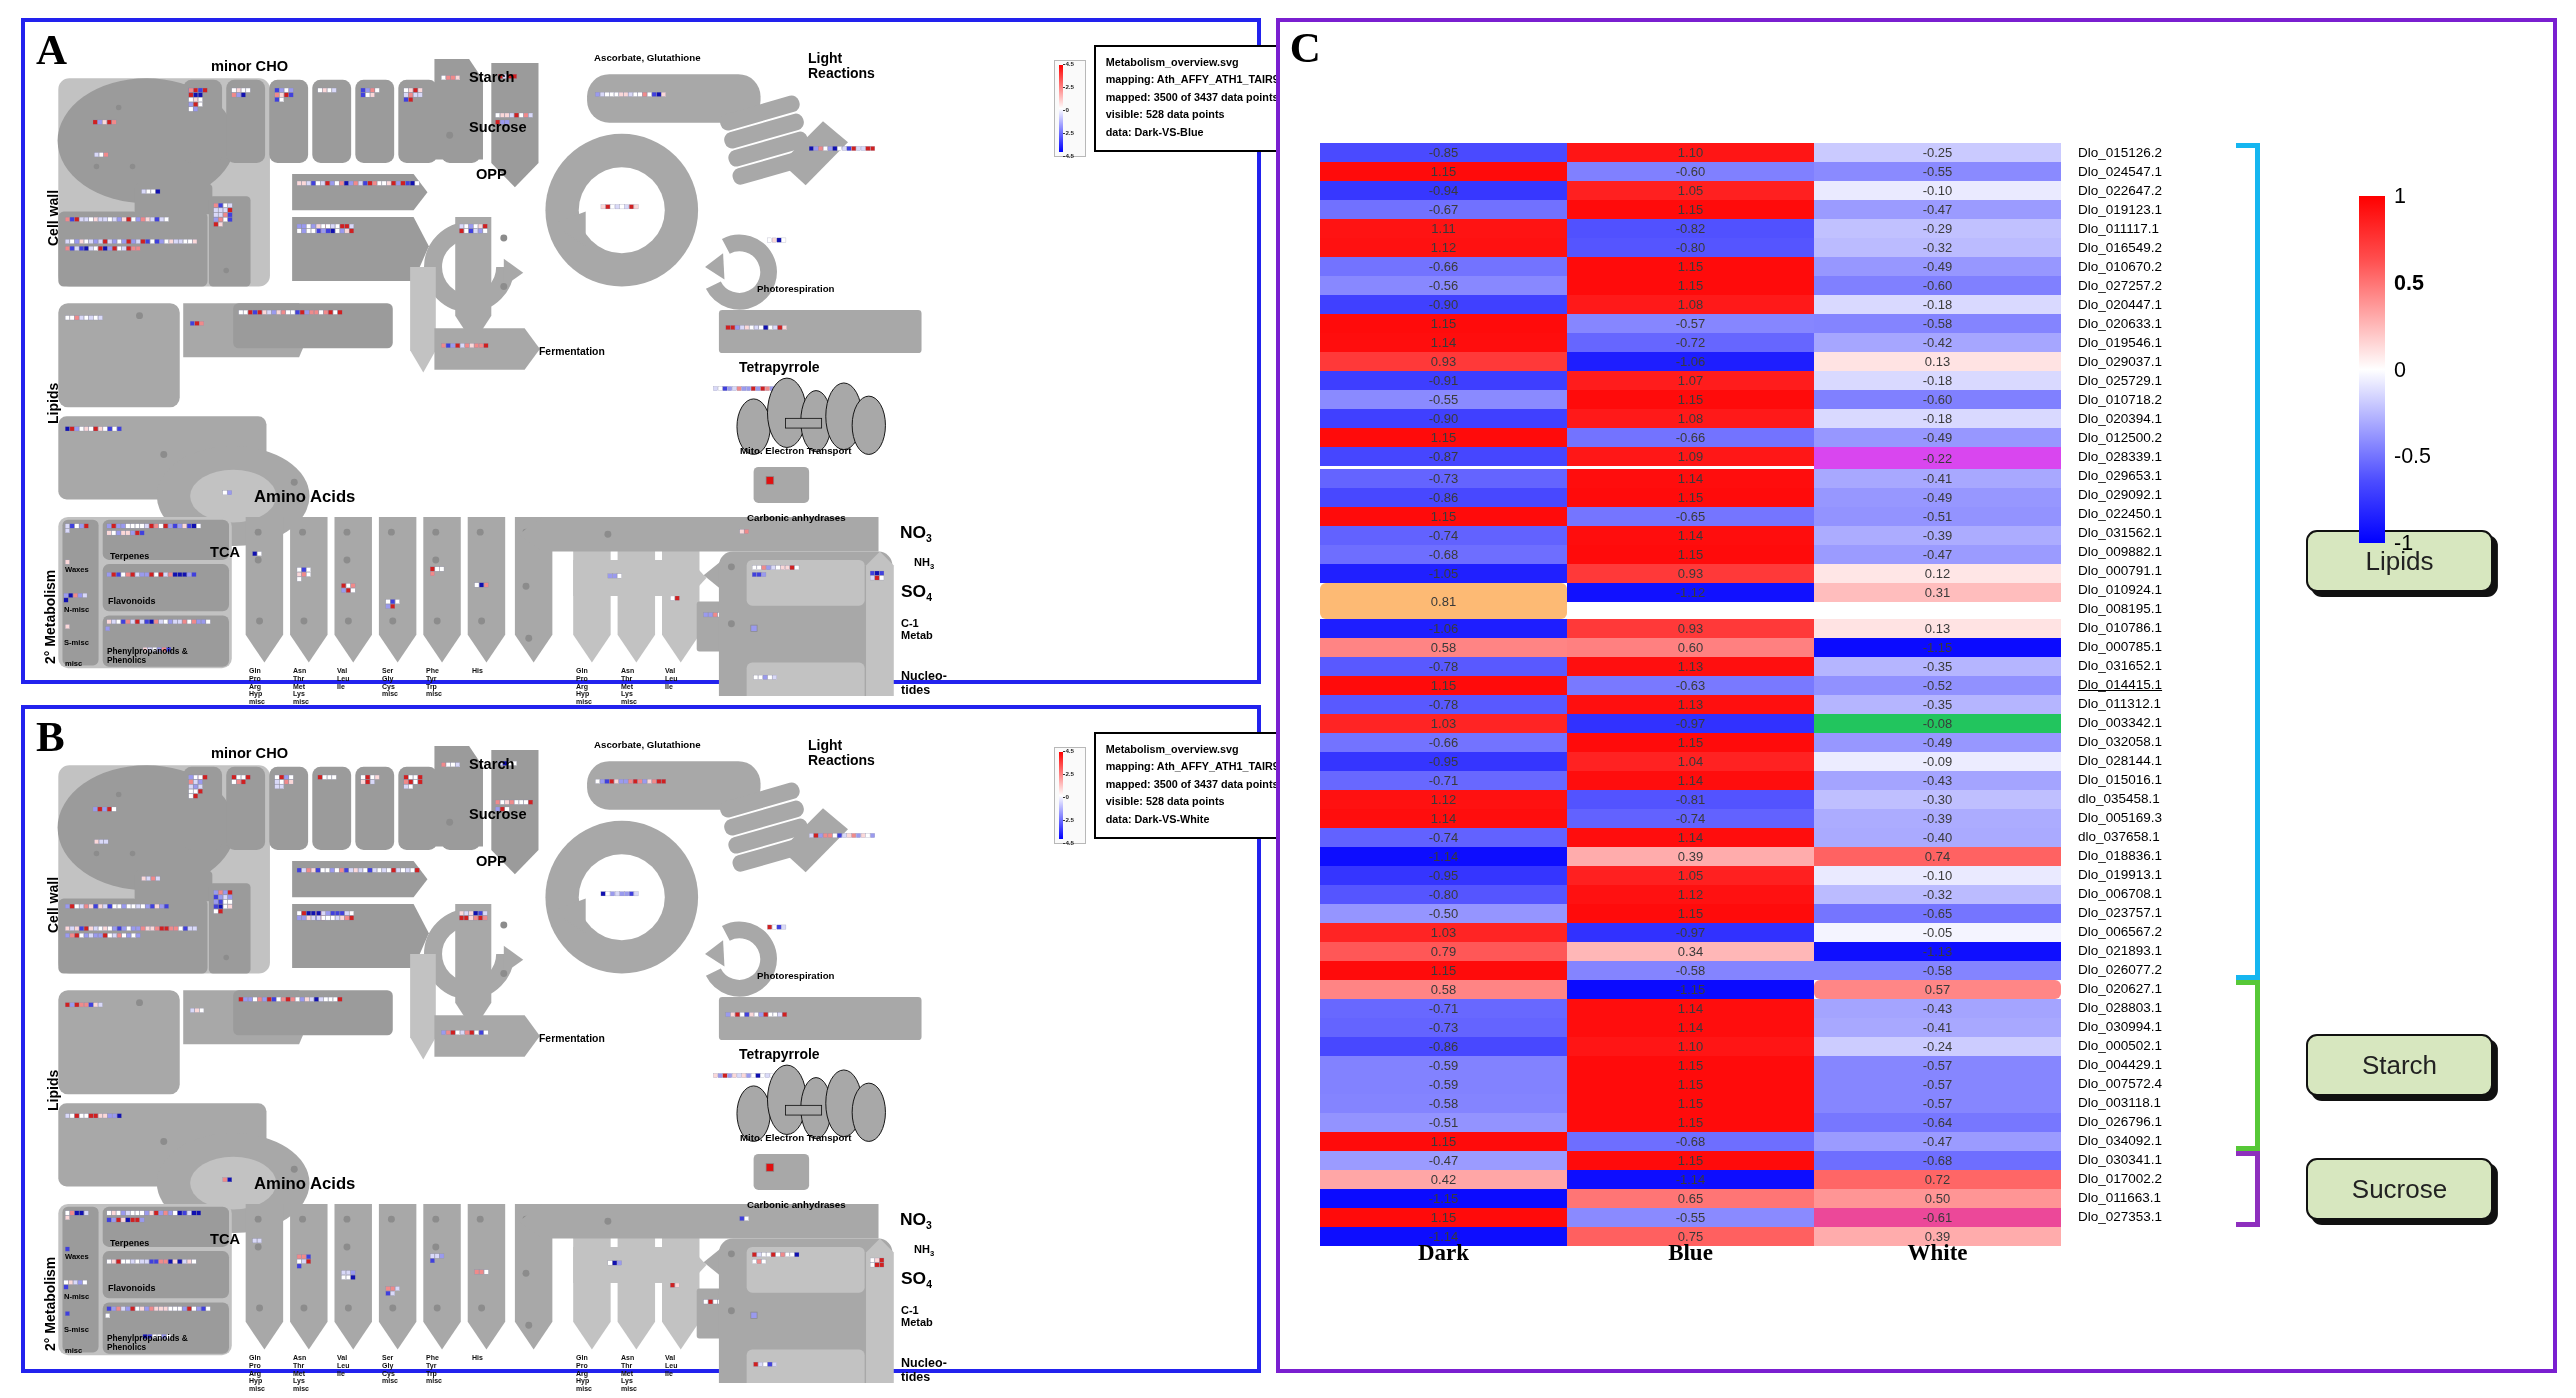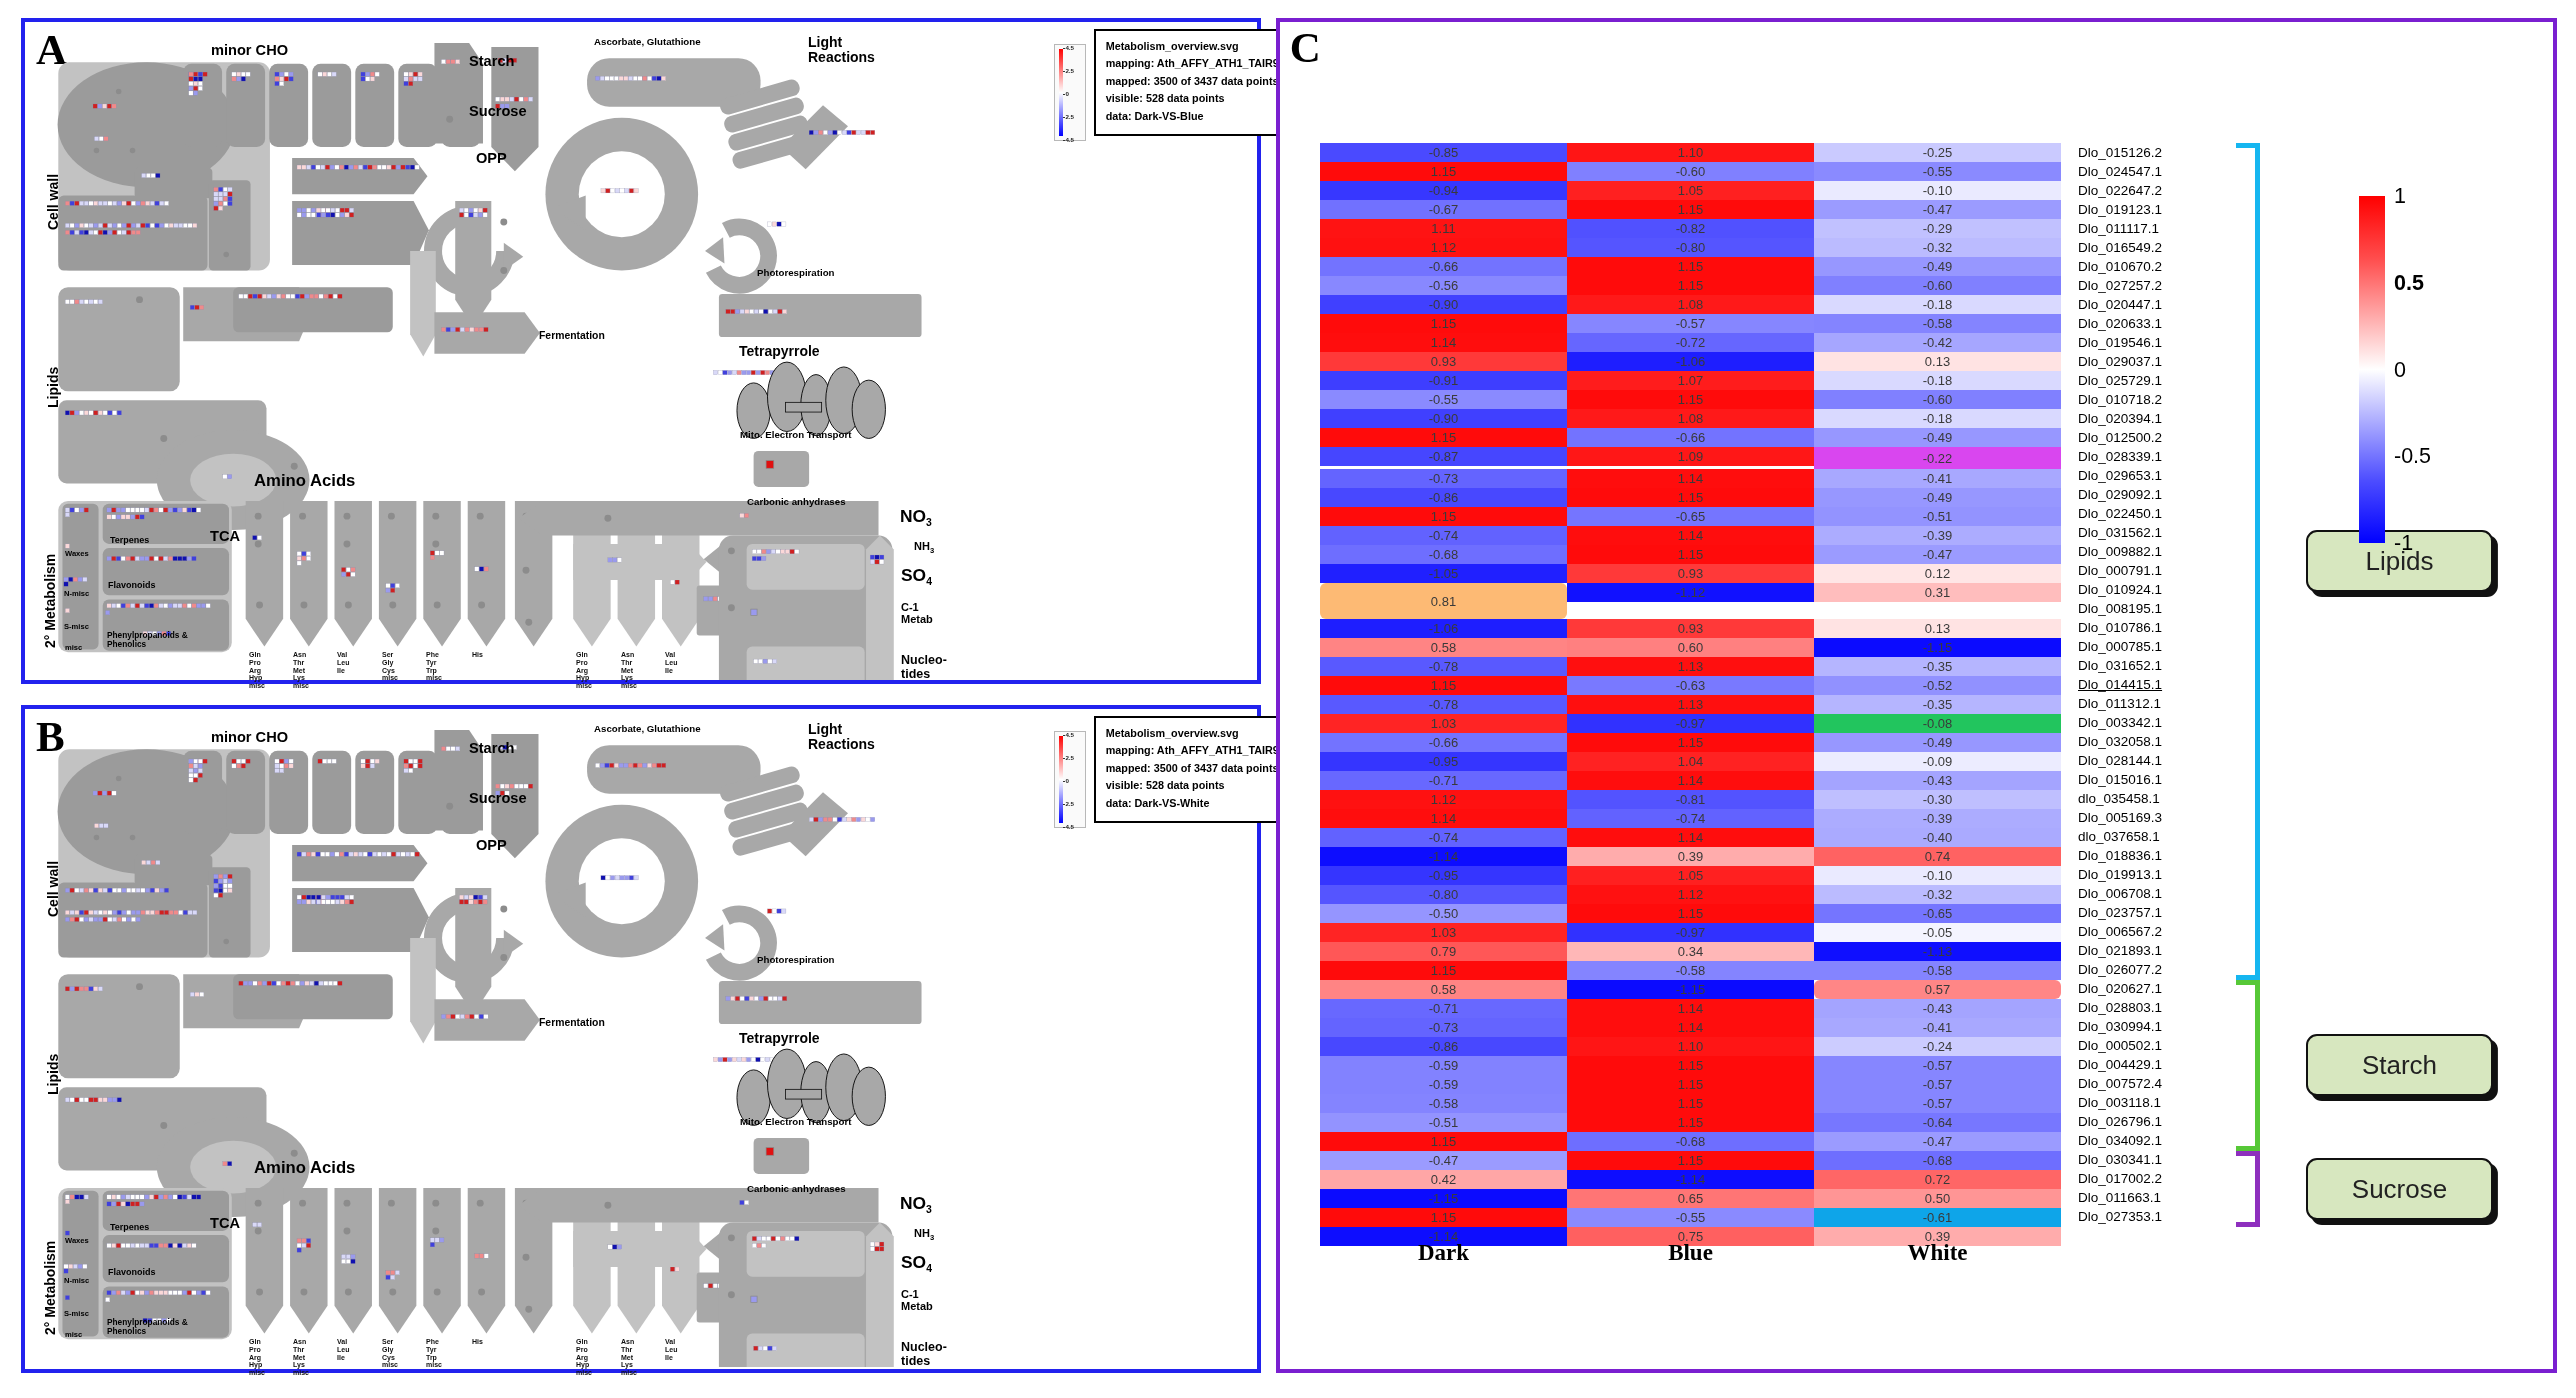--- a/index.html
+++ b/index.html
@@ -28,21 +28,21 @@
 
   .panel-letter {
     position: absolute;
     font-family: "Liberation Serif", serif;
     font-weight: bold;
     font-size: 43px;
     color: #000;
   }
 
   
-  .map { position: absolute; left: 0; top: 0; width: 100%; height: 100%; }
+  .map { position: absolute; left: 0; top: 16px; width: 100%; height: 100%; }
   .map svg { display: block; }
 
   .map-label {
     position: absolute;
     font-family: "Liberation Sans", sans-serif;
     font-weight: bold;
     color: #000;
     white-space: pre;
     line-height: 1.08;
   }
@@ -1889,21 +1889,21 @@
           <div class="hm-cell" style="width: 247px; height: 19px; background: rgb(255, 102, 102);">0.72</div>
         </div>
         <div class="hm-row">
           <div class="hm-cell" style="width: 247px; height: 19px; background: rgb(11, 11, 255);">-1.15</div>
           <div class="hm-cell" style="width: 247px; height: 19px; background: rgb(255, 117, 117);">0.65</div>
           <div class="hm-cell" style="width: 247px; height: 19px; background: rgb(255, 149, 149);">0.50</div>
         </div>
         <div class="hm-row">
           <div class="hm-cell" style="width: 247px; height: 19px; background: rgb(255, 11, 11);">1.15</div>
           <div class="hm-cell" style="width: 247px; height: 19px; background: rgb(138, 138, 255);">-0.55</div>
-          <div class="hm-cell" style="width: 247px; height: 19px; background: #0ea5e9;">-0.61</div>
+          <div class="hm-cell" style="width: 247px; height: 19px; background: #ec4899;">-0.61</div>
         </div>
         <div class="hm-row">
           <div class="hm-cell" style="width: 247px; height: 19px; background: rgb(13, 13, 255);">-1.14</div>
           <div class="hm-cell" style="width: 247px; height: 19px; background: rgb(255, 96, 96);">0.75</div>
           <div class="hm-cell" style="width: 247px; height: 19px; background: rgb(255, 172, 172);">0.39</div>
         </div>
       </div>
     <div class="hm-labels" id="hm-labels" style="left: 758px; top: 0px;">
         <div class="hm-label" style="height: 19px;">Dlo_015126.2</div>
         <div class="hm-label" style="height: 19px;">Dlo_024547.1</div>

